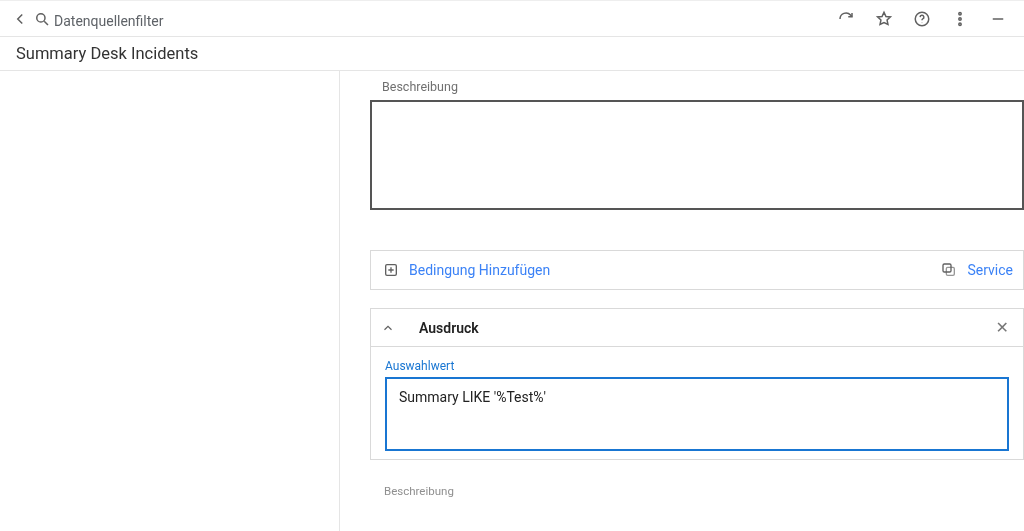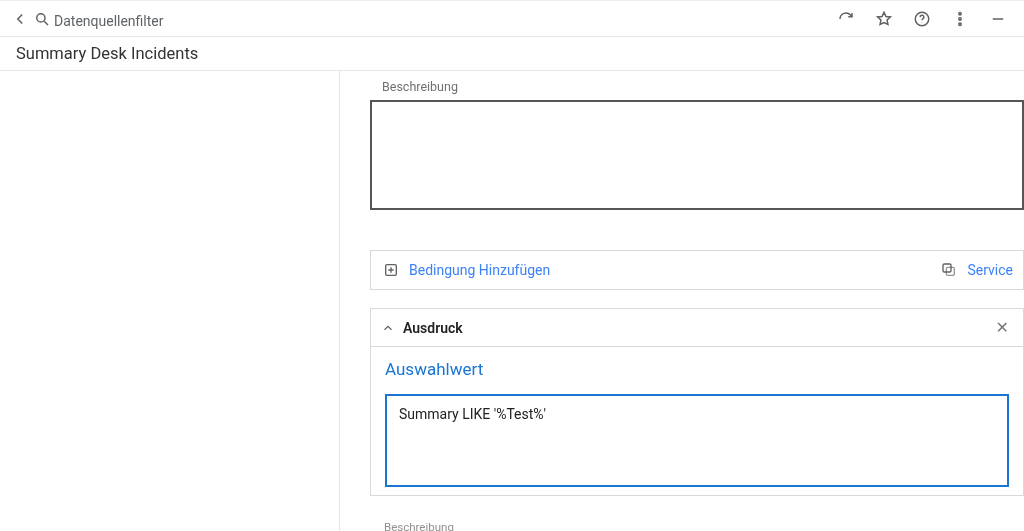--- a/index.html
+++ b/index.html
@@ -39,26 +39,26 @@
 
   .big-textarea{margin-left:14px;margin-top:6px;height:110px;border:2px solid #555;background:#fff;}
 
   .toolbar{margin-top:40px;margin-left:14px;border:1px solid var(--line);height:40px;display:flex;align-items:center;padding:0 10px;}
   .tool-btn{display:flex;align-items:center;gap:8px;font-size:14px;color:#3b82f6;cursor:pointer;user-select:none;justify-content:center;}
   .tool-btn .ic.sm svg{width:16px;height:16px;}
   .toolbar .gap{flex:1;}
 
   .panel{margin-top:18px;margin-left:14px;border:1px solid var(--line);}
   .panel-head{height:38px;display:flex;align-items:center;padding:0 10px;border-bottom:1px solid var(--line);}
-  .panel-head .ptitle{font-size:14px;font-weight:600;color:#222;margin-left:8px;}
+  .panel-head .ptitle{font-size:14px;font-weight:600;color:#222;margin-left:24px;}
   .closex{color:#777;font-size:16px;cursor:pointer;padding:4px;}
 
   .panel-body{padding:12px 14px 4px 14px;}
-  .field-label{font-size:17px;color:var(--accent);margin-bottom:15px;}
-  .expr{width:100%;height:93px;border:2px solid var(--accent);padding:10px 12px;font-size:14px;color:#222;font-family:inherit;resize:none;outline:none;}
+  .field-label{font-size:12px;color:var(--accent);margin-bottom:4px;}
+  .expr{width:100%;height:74px;border:2px solid var(--accent);padding:10px 12px;font-size:14px;color:#222;font-family:inherit;resize:none;outline:none;}
 
   .desc-section{margin-top:24px;margin-left:28px;margin-right:20px;padding-bottom:12px;}
   .desc-label{font-size:11.5px;color:var(--muted2);margin-bottom:6px;}
 </style>
 </head>
 <body>
 
 <div class="app">
 
   <div class="topbar">

